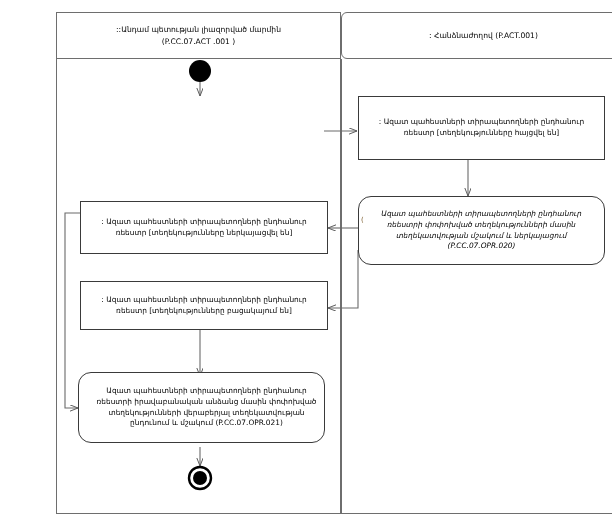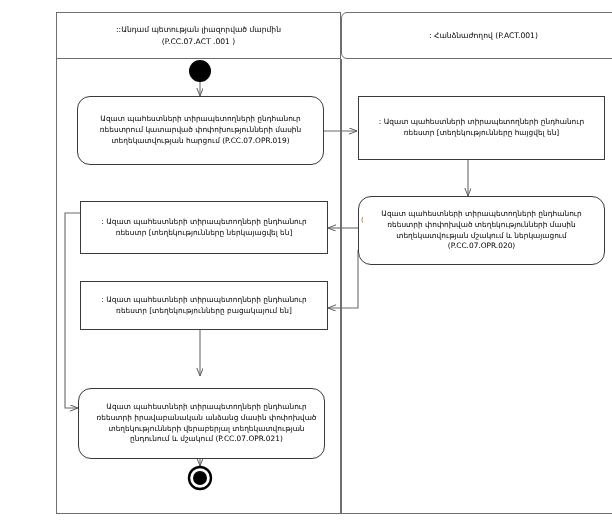--- a/index.html
+++ b/index.html
@@ -117,38 +117,35 @@
 
   <svg class="layer" viewBox="0 0 612 529">
     <circle cx="172" cy="71" r="11" fill="#000000"></circle>
   </svg>
 
   <svg class="layer" viewBox="0 0 612 529">
     <circle cx="172" cy="478" r="11" fill="none" stroke="#000000" stroke-width="2.4"></circle>
     <circle cx="172" cy="478" r="7" fill="#000000"></circle>
   </svg>
 
-  <div class="node rounded" style="left:49px; top:96px; width:247px; height:69px;">
-    <span class="txt">Ազատ պահեստների տիրապետողների ընդհանուր ռեեստրում կատարված փոփոխությունների մասին տեղեկատվության հարցում (P.CC.07.OPR.019)</span>
-  </div>
 
   <div class="node" style="left:330px; top:96px; width:247px; height:64px;">
     <span class="txt">: Ազատ պահեստների տիրապետողների ընդհանուր ռեեստր [տեղեկությունները հայցվել են]</span>
   </div>
 
-  <div class="node rounded" style="left:330px; top:196px; width:247px; height:69px;">
+  <div class="node rounded" style="left:330px; top:196px; width:247px; height:69px;font-style:italic;">
     <span class="txt">Ազատ պահեստների տիրապետողների ընդհանուր ռեեստրի փոփոխված տեղեկությունների մասին տեղեկատվության մշակում և ներկայացում (P.CC.07.OPR.020)</span>
   </div>
   <div class="artifact" style="left:333px; top:216px;">(</div>
 
   <div class="node" style="left:52px; top:201px; width:248px; height:53px;">
     <span class="txt">: Ազատ պահեստների տիրապետողների ընդհանուր ռեեստր [տեղեկությունները ներկայացվել են]</span>
   </div>
 
   <div class="node" style="left:52px; top:281px; width:248px; height:49px;">
     <span class="txt">: Ազատ պահեստների տիրապետողների ընդհանուր ռեեստր [տեղեկությունները բացակայում են]</span>
   </div>
 
-  <div class="node rounded" style="left:50px; top:388px; width:247px; height:71px;padding-left:16px;">
+  <div class="node rounded" style="left:50px; top:372px; width:247px; height:71px;padding-left:16px;">
     <span class="txt">Ազատ պահեստների տիրապետողների ընդհանուր ռեեստրի իրավաբանական անձանց մասին փոփոխված տեղեկությունների վերաբերյալ տեղեկատվության ընդունում և մշակում (P.CC.07.OPR.021)</span>
   </div>
 
 </div>
 
 </body></html>

